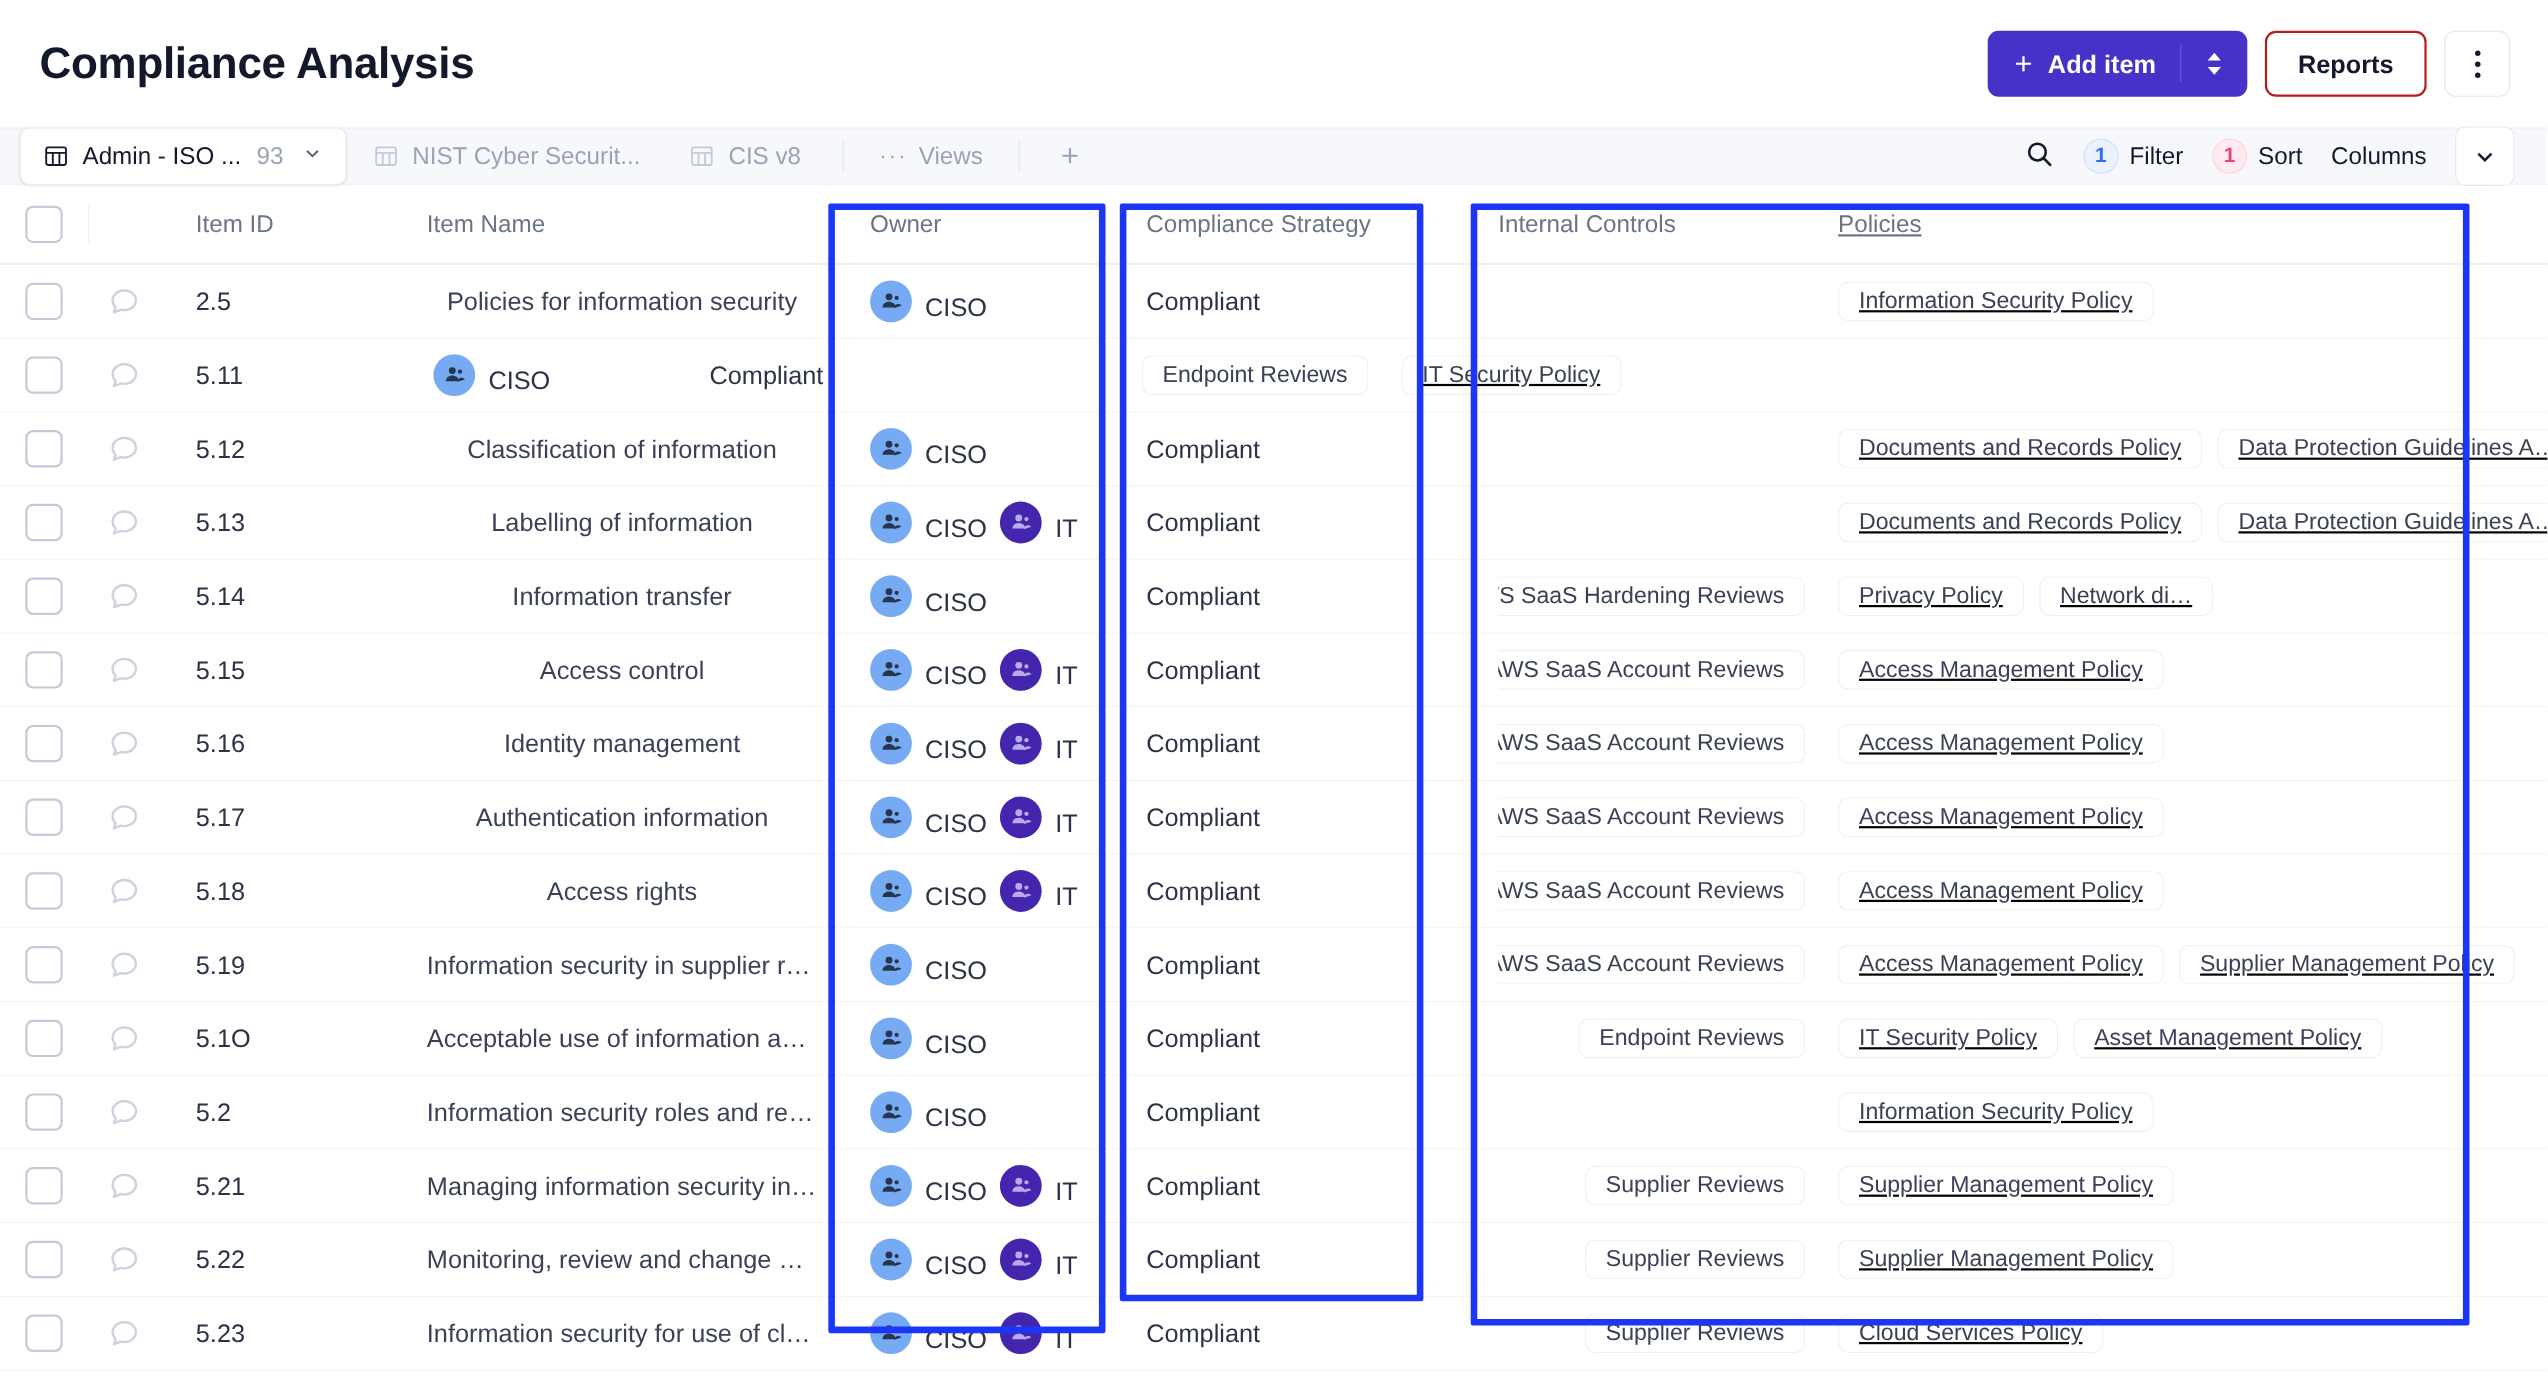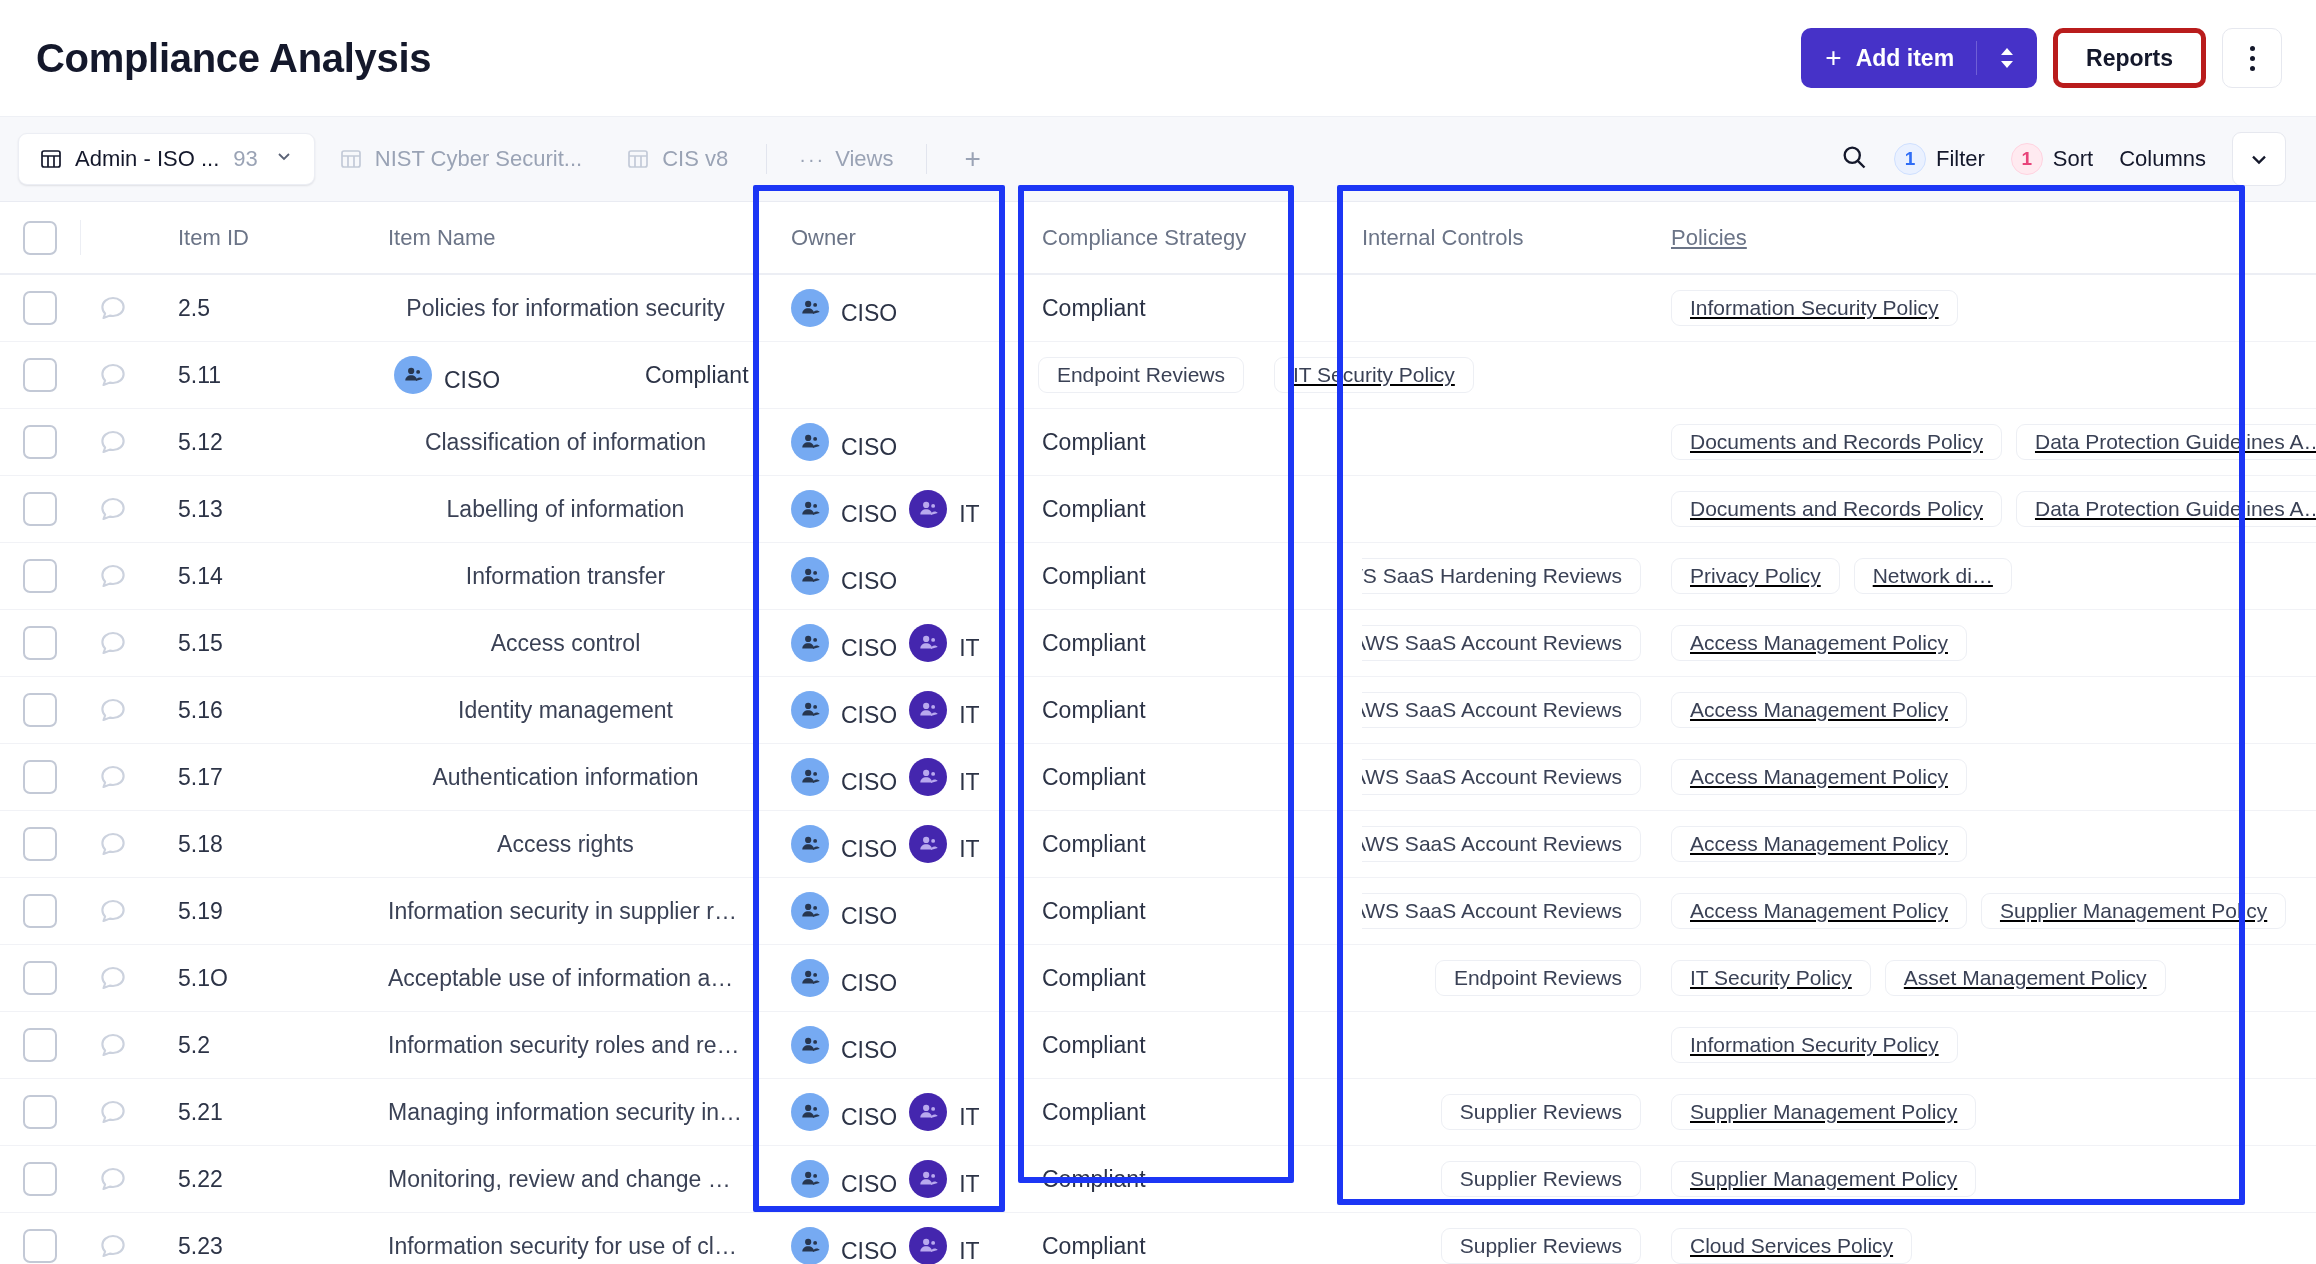--- a/index.html
+++ b/index.html
@@ -22,34 +22,34 @@
   .top-actions{ display:flex; align-items:center; gap:16px; }
   .btn-primary{
     display:flex; align-items:center; height:60px; background:#4632c8; color:#fff;
     border-radius:10px; font-size:23px; font-weight:700; padding:0 0 0 24px; border:none;
   }
   .btn-primary .plus{ font-size:28px; font-weight:400; margin-right:14px; line-height:1; }
   .btn-primary .label{ padding-right:22px; }
   .btn-primary .divider{ width:1px; height:34px; background:#6f5fd6; }
   .btn-primary .caret{ width:60px; display:flex; align-items:center; justify-content:center; }
   .btn-ghost{
-    height:60px; min-width:140px; padding:0 28px; background:#fff; border:5px solid #b91c1c;
+    height:60px; min-width:140px; padding:0 28px; background:#fff; border:2px solid #b91c1c;
     border-radius:10px; font-size:23px; font-weight:700; color:#14182b;
     display:flex; align-items:center; justify-content:center;
   }
   .btn-icon{
     width:60px; height:60px; background:#fff; border:1px solid #e6e8ef; border-radius:10px;
     display:flex; align-items:center; justify-content:center;
   }
   .kebab{ display:flex; flex-direction:column; gap:5px; align-items:center; }
   .kebab i{ width:5px; height:5px; border-radius:50%; background:#14182b; display:block; }
 
   
   .viewbar{
-    height:86px; background:#f7f8fb; border-top:1px solid #eef0f5; border-bottom:1px solid #e9ebf2;
+    height:52px; background:#f7f8fb; border-top:1px solid #eef0f5; border-bottom:1px solid #e9ebf2;
     display:flex; align-items:center; justify-content:space-between; padding:0 30px 0 18px;
   }
   .views-left{ display:flex; align-items:center; gap:4px; }
   .view-tab{
     display:flex; align-items:center; gap:12px; height:52px; padding:0 20px; border-radius:9px;
     font-size:22px; color:#9aa3b5; font-weight:400; white-space:nowrap;
   }
   .view-tab.active{
     background:#fff; color:#14182b; font-weight:500; box-shadow:0 1px 2px rgba(20,24,43,.10);
     border:1px solid #eceef4;

